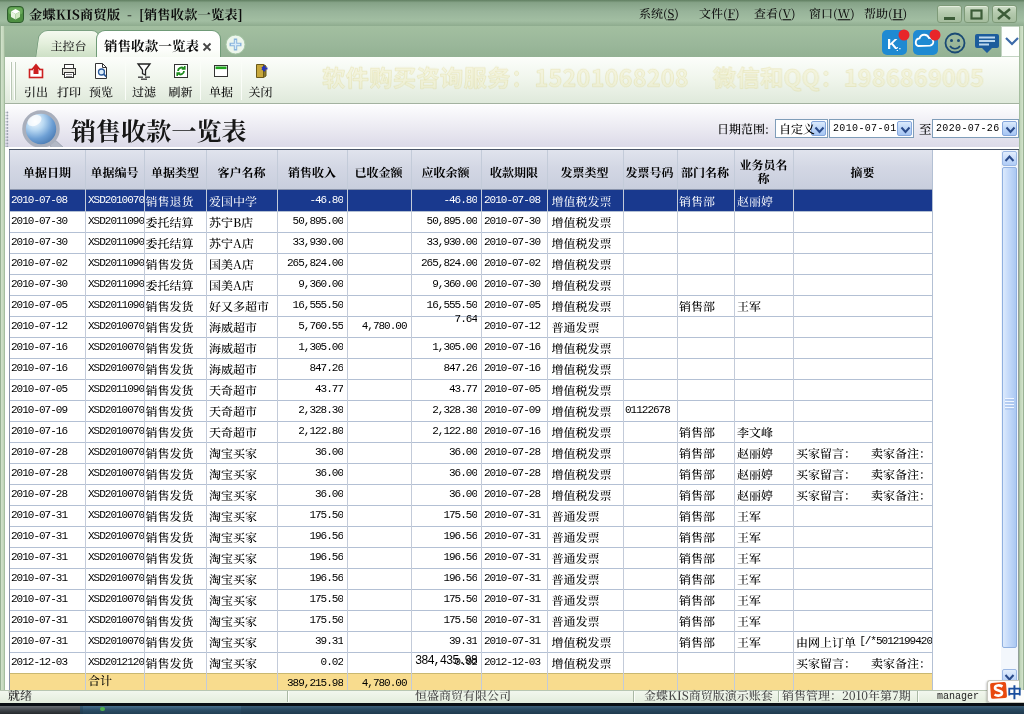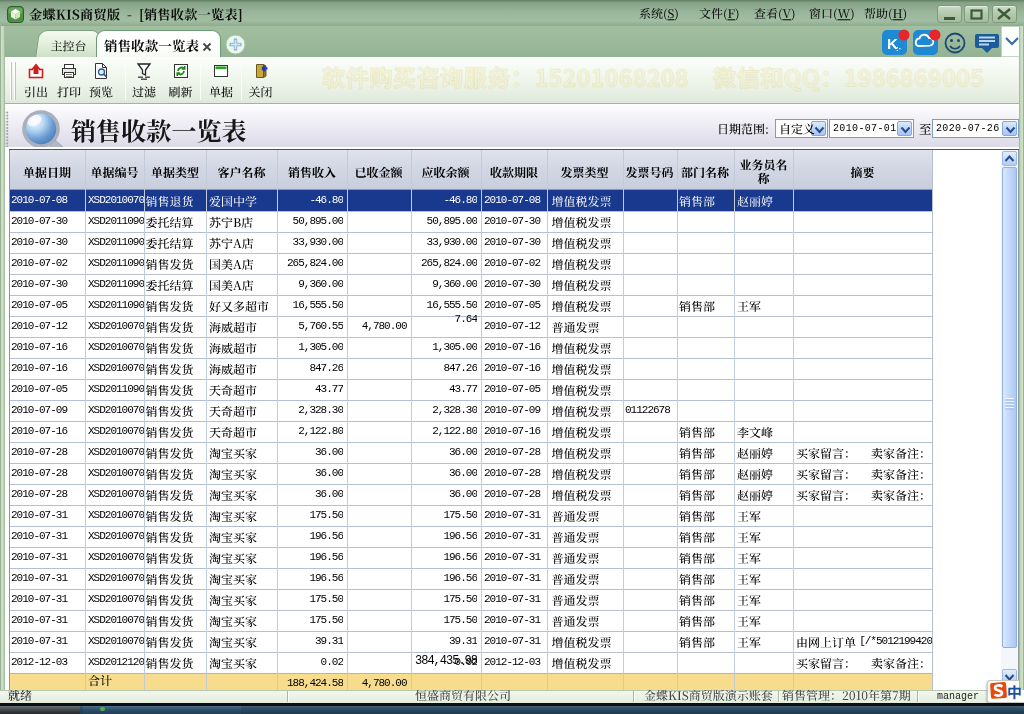--- a/index.html
+++ b/index.html
@@ -344,21 +344,21 @@
 <div class="cell mono" style="left:88px;top:631.0px;width:56px;line-height:21.0px;text-align:left;font-size:11px;color:#000">XSD2010070</div>
 <div class="cell mono" style="left:277px;top:631.0px;width:66px;line-height:21.0px;text-align:right;font-size:11px;color:#000">39.31</div>
 <div class="cell mono" style="left:411px;top:631.0px;width:66px;line-height:21.0px;text-align:right;font-size:11px;color:#000">39.31</div>
 <div class="cell mono" style="left:484px;top:631.0px;width:70px;line-height:21.0px;text-align:left;font-size:11px;color:#000">2010-07-31</div>
 <div class="cell mono" style="left:856px;top:631.0px;width:76px;line-height:21.0px;text-align:right;font-size:11px;color:#000">[/*5012199420</div>
 <div class="cell mono" style="left:11px;top:652.0px;width:70px;line-height:21.0px;text-align:left;font-size:11px;color:#000">2012-12-03</div>
 <div class="cell mono" style="left:88px;top:652.0px;width:56px;line-height:21.0px;text-align:left;font-size:11px;color:#000">XSD2012120</div>
 <div class="cell mono" style="left:277px;top:652.0px;width:66px;line-height:21.0px;text-align:right;font-size:11px;color:#000">0.02</div>
 <div class="cell mono" style="left:411px;top:652.0px;width:66px;line-height:21.0px;text-align:right;font-size:11px;color:#000">0.02</div>
 <div class="cell mono" style="left:484px;top:652.0px;width:70px;line-height:21.0px;text-align:left;font-size:11px;color:#000">2012-12-03</div>
-<div class="cell mono" style="left:277px;top:673.0px;width:66px;line-height:21.0px;text-align:right;font-size:11px;color:#000">188,424.58</div>
+<div class="cell mono" style="left:277px;top:673.0px;width:66px;line-height:21.0px;text-align:right;font-size:11px;color:#000">389,215.98</div>
 <div class="cell mono" style="left:340.5px;top:673.0px;width:66px;line-height:21.0px;text-align:right;font-size:11px;color:#000">4,780.00</div>
 <div class="cell mono" style="left:411px;top:651px;width:66px;line-height:21.0px;text-align:right;font-size:12px;color:#000">384,435.98</div>
 <div class="abs" style="left:1001px;top:150px;width:17px;height:534px;background:#f3f7fc"></div>
 <div class="abs sbarbtn" style="top:151px"><svg width="13" height="13" viewBox="0 0 13 13">
       <path d="M2.5 8 L6.5 3.5 L10.5 8" fill="none" stroke="#2a4a8a" stroke-width="2"></path>
     </svg></div>
 <div class="abs sbarbtn" style="top:669px"><svg width="13" height="13" viewBox="0 0 13 13">
       <path d="M2.5 4 L6.5 8.5 L10.5 4" fill="none" stroke="#2a4a8a" stroke-width="2"></path>
     </svg></div>
 <div class="abs" style="left:1002px;top:167px;width:15px;height:481px;border:1px solid #90b0e0;border-radius:2px;

